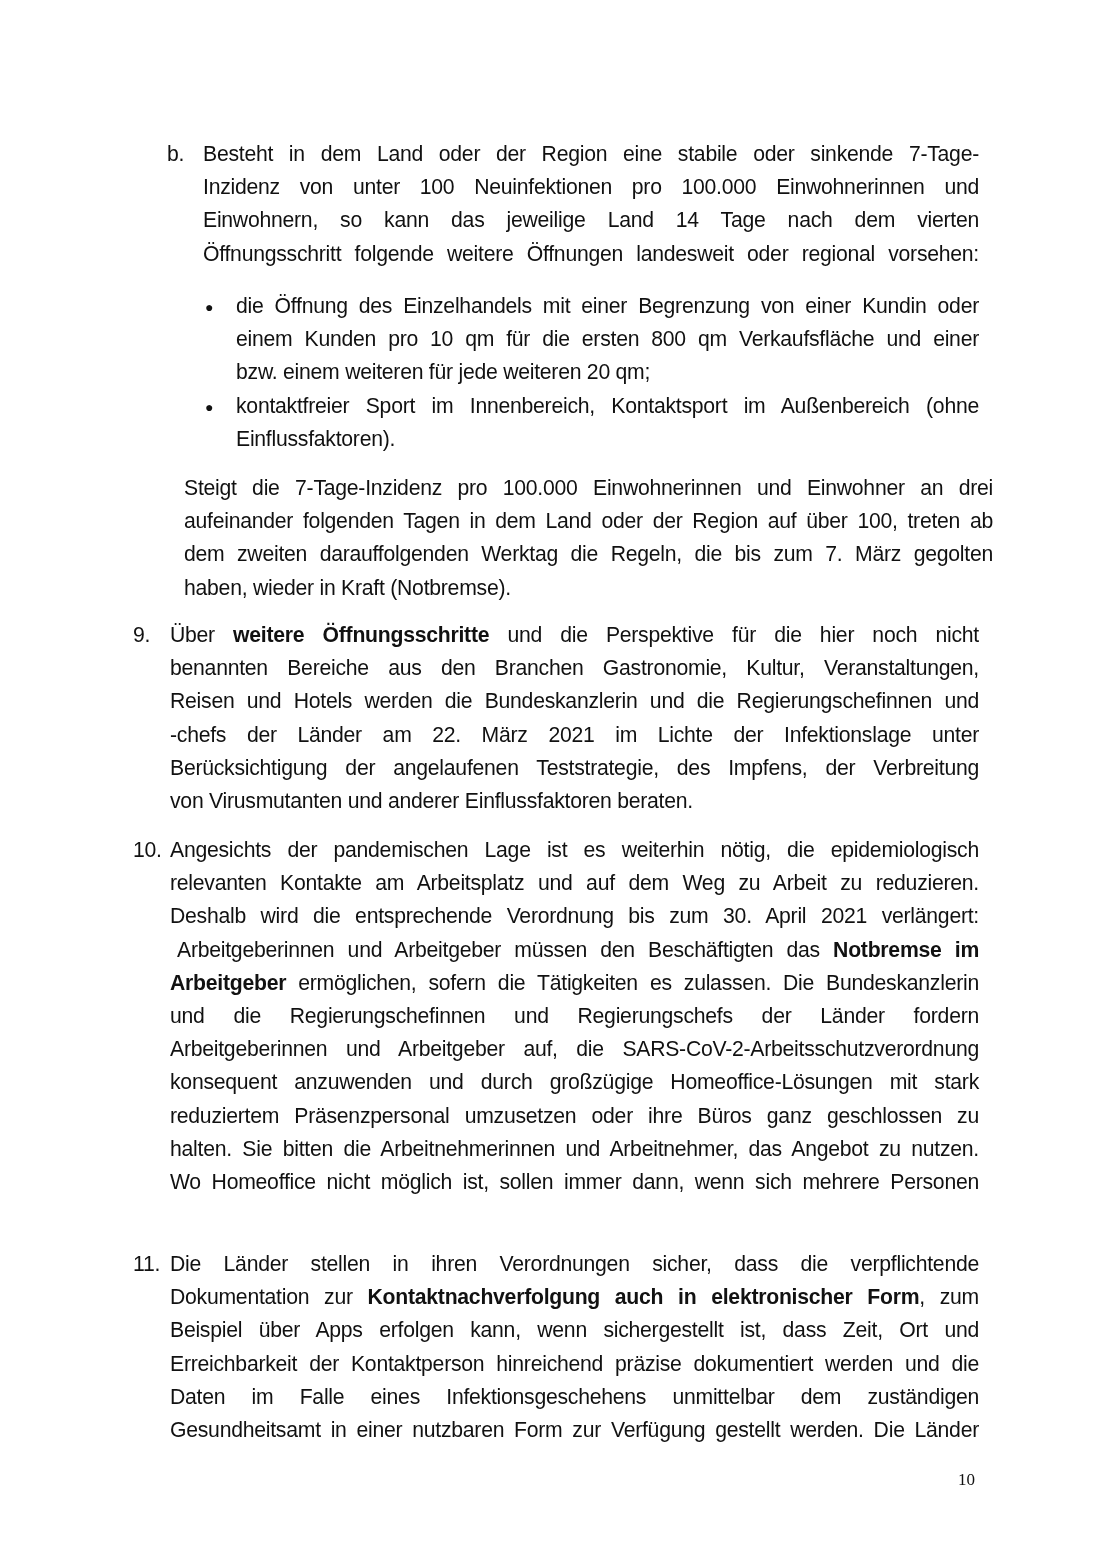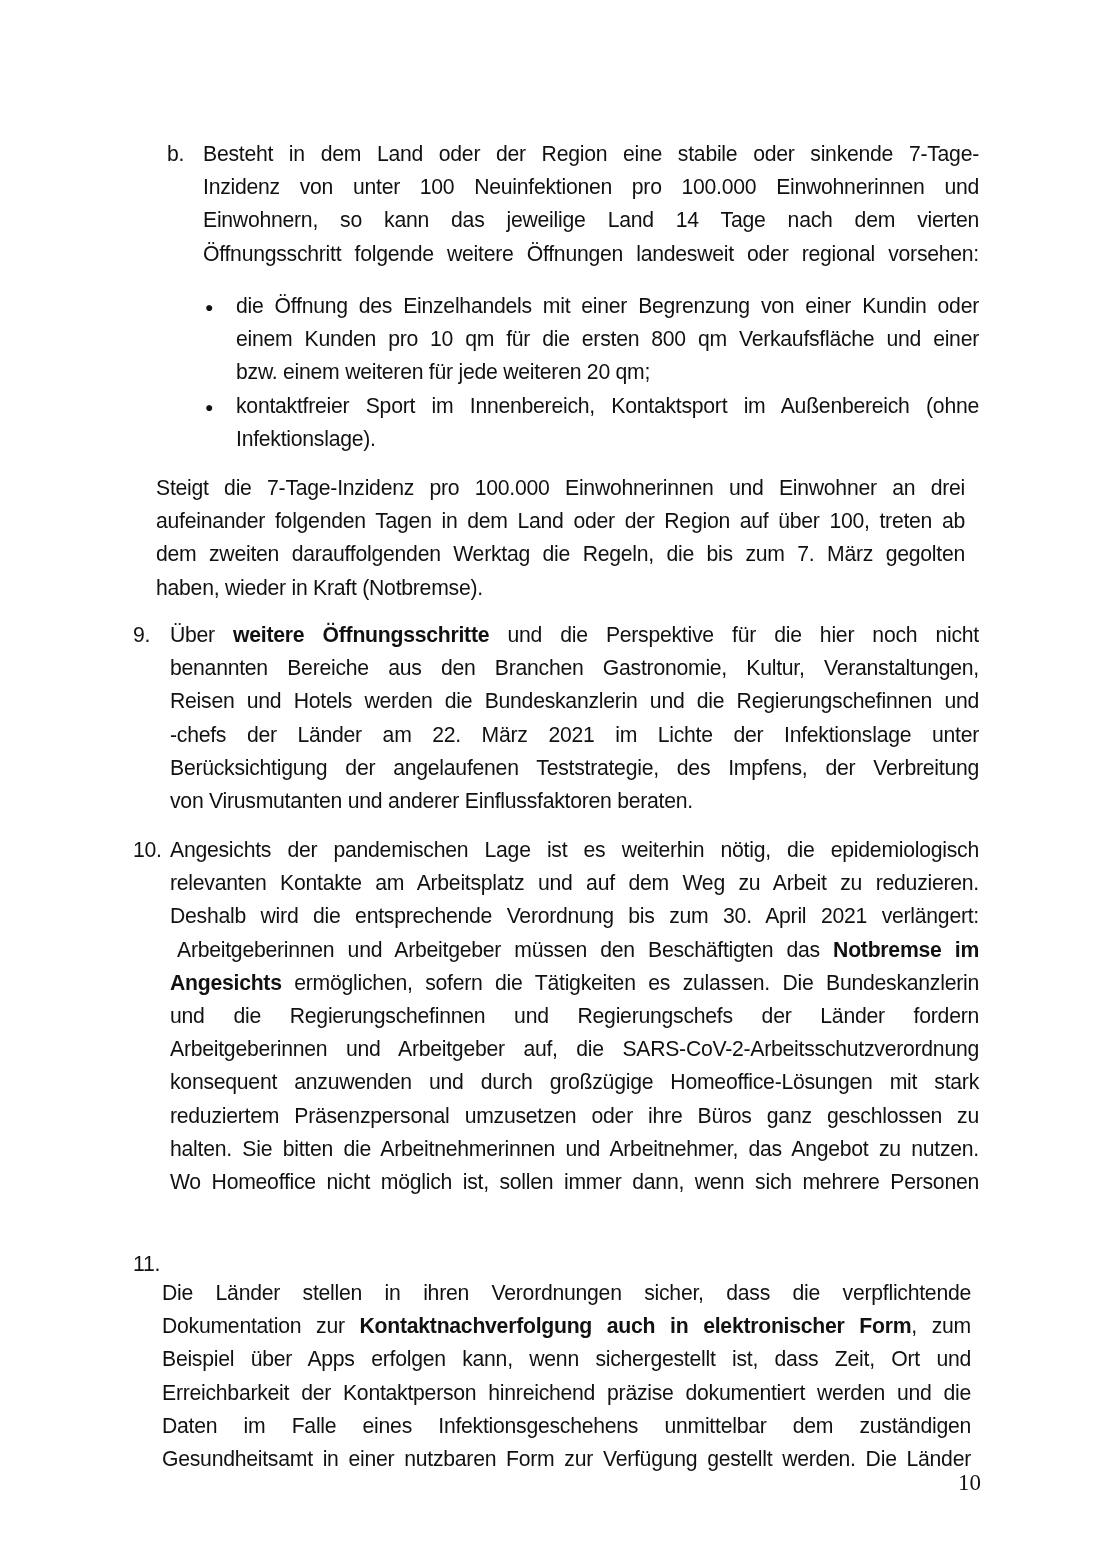--- a/index.html
+++ b/index.html
@@ -45,21 +45,21 @@
       position: absolute;
       font-size: 14px;
       line-height: 33.2px;
     }
     b { font-weight: bold; }
     .page-number {
       position: absolute;
       left: 958px;
       top: 1470px;
       font-family: "Liberation Serif", serif;
-      font-size: 23px;
+      font-size: 17px;
       letter-spacing: 0;
       color: #111;
     }
   </style>
 </head>
 <body>
 
 <div class="page">
 
   <span class="marker" style="left:167px; top:137px;">b.</span>
@@ -72,24 +72,24 @@
 
   <span class="bullet" style="left:205px; top:291px;">●</span>
   <div class="block" style="left:236px; top:289px; width:743px;">
     <span class="line">die Öffnung des Einzelhandels mit einer Begrenzung von einer Kundin oder</span>
     <span class="line">einem Kunden pro 10 qm für die ersten 800 qm Verkaufsfläche und einer</span>
     <span class="line last">bzw. einem weiteren für jede weiteren 20 qm;</span>
   </div>
   <span class="bullet" style="left:205px; top:391px;">●</span>
   <div class="block" style="left:236px; top:389px; width:743px;">
     <span class="line">kontaktfreier Sport im Innenbereich, Kontaktsport im Außenbereich (ohne</span>
-    <span class="line last">Infektionslage).</span>
+    <span class="line last">Einflussfaktoren).</span>
   </div>
 
-  <div class="block" style="left:156px; top:471px; width:809px;">
+  <div class="block" style="left:184px; top:471px; width:809px;">
     <span class="line">Steigt die 7-Tage-Inzidenz pro 100.000 Einwohnerinnen und Einwohner an drei</span>
     <span class="line">aufeinander folgenden Tagen in dem Land oder der Region auf über 100, treten ab</span>
     <span class="line">dem zweiten darauffolgenden Werktag die Regeln, die bis zum 7. März gegolten</span>
     <span class="line last">haben, wieder in Kraft (Notbremse).</span>
   </div>
 
   <span class="marker" style="left:133px; top:618px;">9.</span>
   <div class="block" style="left:170px; top:618px; width:809px;">
     <span class="line"><span style="white-space: pre;">Über </span><b style="white-space: pre;">weitere Öffnungsschritte</b><span style="white-space: pre;"> und die Perspektive für die hier noch nicht</span></span>
     <span class="line">benannten Bereiche aus den Branchen Gastronomie, Kultur, Veranstaltungen,</span>
@@ -98,31 +98,31 @@
     <span class="line">Berücksichtigung der angelaufenen Teststrategie, des Impfens, der Verbreitung</span>
     <span class="line last">von Virusmutanten und anderer Einflussfaktoren beraten.</span>
   </div>
 
   <span class="marker" style="left:133px; top:833px;">10.</span>
   <div class="block" style="left:170px; top:833px; width:809px;">
     <span class="line">Angesichts der pandemischen Lage ist es weiterhin nötig, die epidemiologisch</span>
     <span class="line">relevanten Kontakte am Arbeitsplatz und auf dem Weg zu Arbeit zu reduzieren.</span>
     <span class="line">Deshalb wird die entsprechende Verordnung bis zum 30. April 2021 verlängert:</span>
     <span class="line"><span style="white-space: pre; margin-left: 7px;">Arbeitgeberinnen und Arbeitgeber müssen den Beschäftigten das </span><b style="white-space: pre;">Notbremse im</b></span>
-    <span class="line"><b style="white-space: pre;">Angesichts</b><span style="white-space: pre;"> ermöglichen, sofern die Tätigkeiten es zulassen. Die Bundeskanzlerin</span></span>
+    <span class="line"><b style="white-space: pre;">Arbeitgeber</b><span style="white-space: pre;"> ermöglichen, sofern die Tätigkeiten es zulassen. Die Bundeskanzlerin</span></span>
     <span class="line">und die Regierungschefinnen und Regierungschefs der Länder fordern</span>
     <span class="line">Arbeitgeberinnen und Arbeitgeber auf, die SARS-CoV-2-Arbeitsschutzverordnung</span>
     <span class="line">konsequent anzuwenden und durch großzügige Homeoffice-Lösungen mit stark</span>
     <span class="line">reduziertem Präsenzpersonal umzusetzen oder ihre Büros ganz geschlossen zu</span>
     <span class="line">halten. Sie bitten die Arbeitnehmerinnen und Arbeitnehmer, das Angebot zu nutzen.</span>
     <span class="line">Wo Homeoffice nicht möglich ist, sollen immer dann, wenn sich mehrere Personen</span>
   </div>
 
   <span class="marker" style="left:133px; top:1247px;">11.</span>
-  <div class="block" style="left:162px; top:1247px; width:809px;margin-top:29px;">
+  <div class="block" style="left:170px; top:1247px; width:809px;">
     <span class="line">Die Länder stellen in ihren Verordnungen sicher, dass die verpflichtende</span>
     <span class="line"><span style="white-space: pre;">Dokumentation zur </span><b style="white-space: pre;">Kontaktnachverfolgung auch in elektronischer Form</b><span style="white-space: pre;">, zum</span></span>
     <span class="line">Beispiel über Apps erfolgen kann, wenn sichergestellt ist, dass Zeit, Ort und</span>
     <span class="line">Erreichbarkeit der Kontaktperson hinreichend präzise dokumentiert werden und die</span>
     <span class="line">Daten im Falle eines Infektionsgeschehens unmittelbar dem zuständigen</span>
     <span class="line">Gesundheitsamt in einer nutzbaren Form zur Verfügung gestellt werden. Die Länder</span>
   </div>
 
   <span class="page-number">10</span>
 </div>

